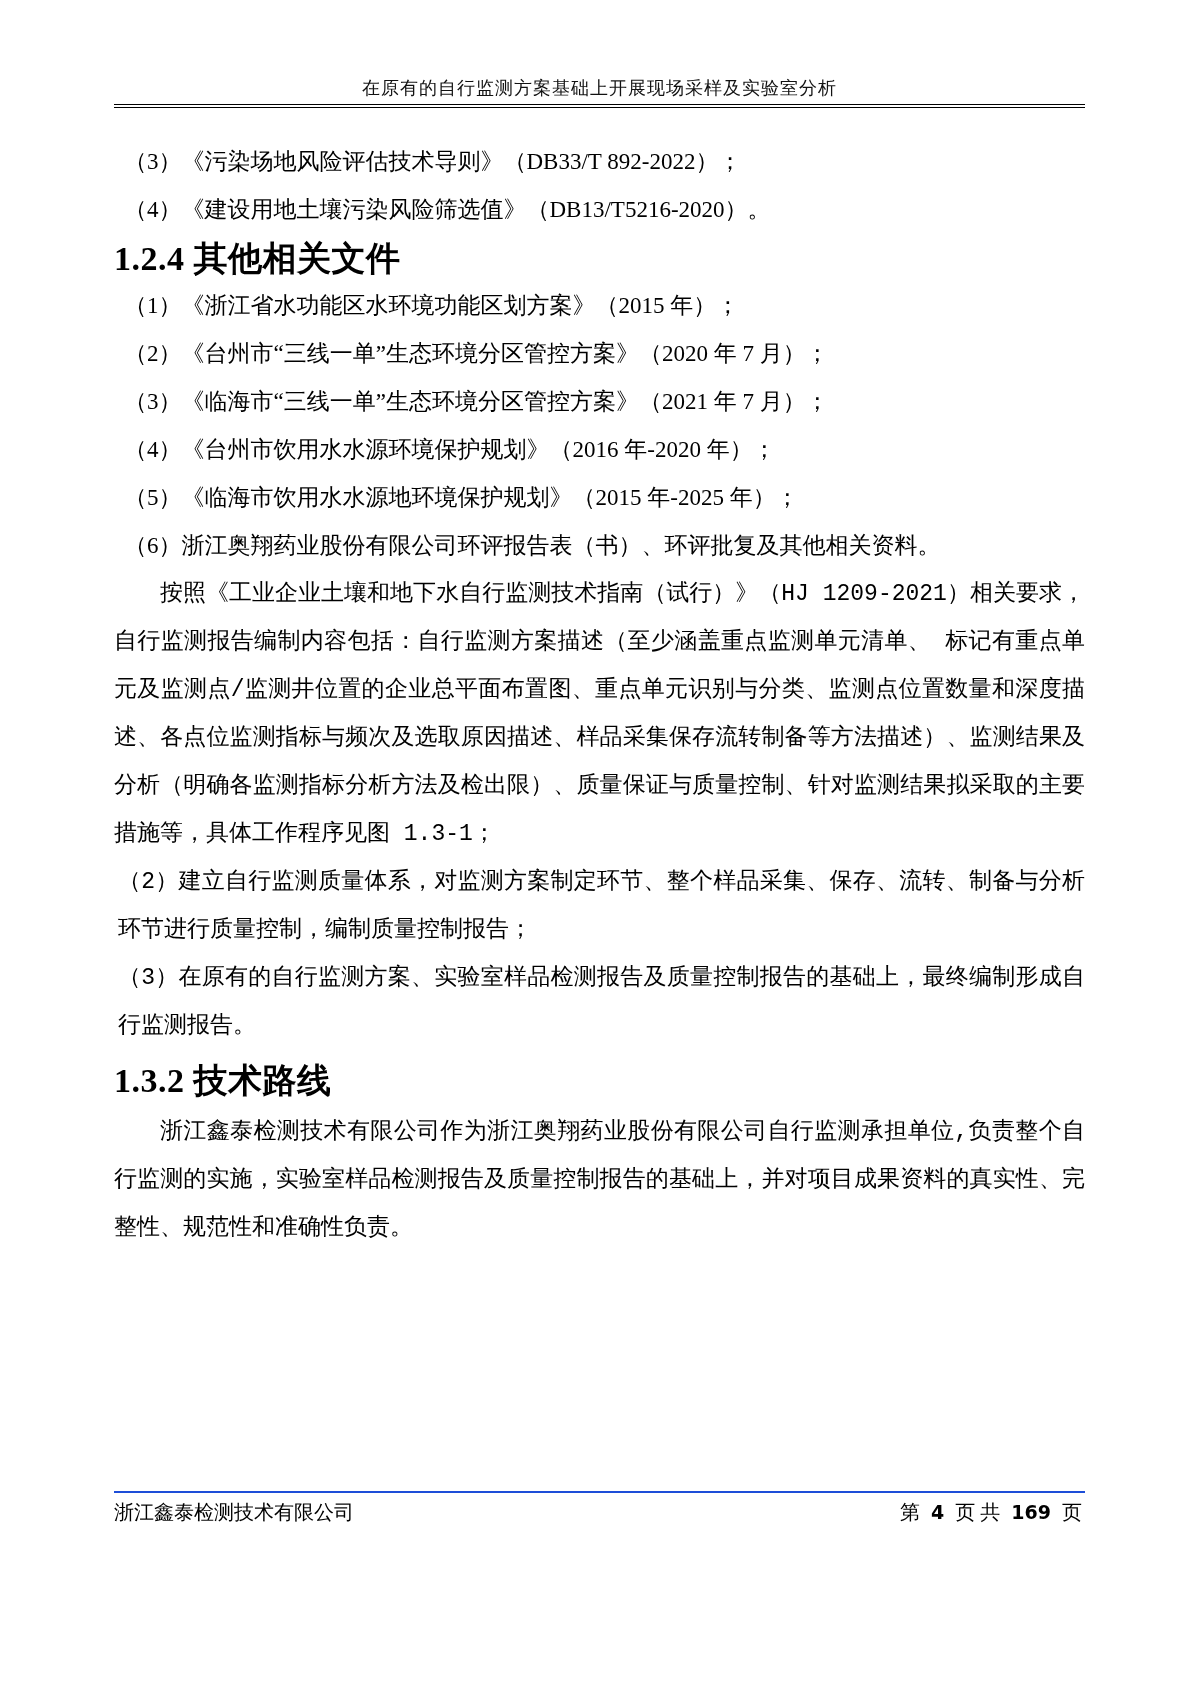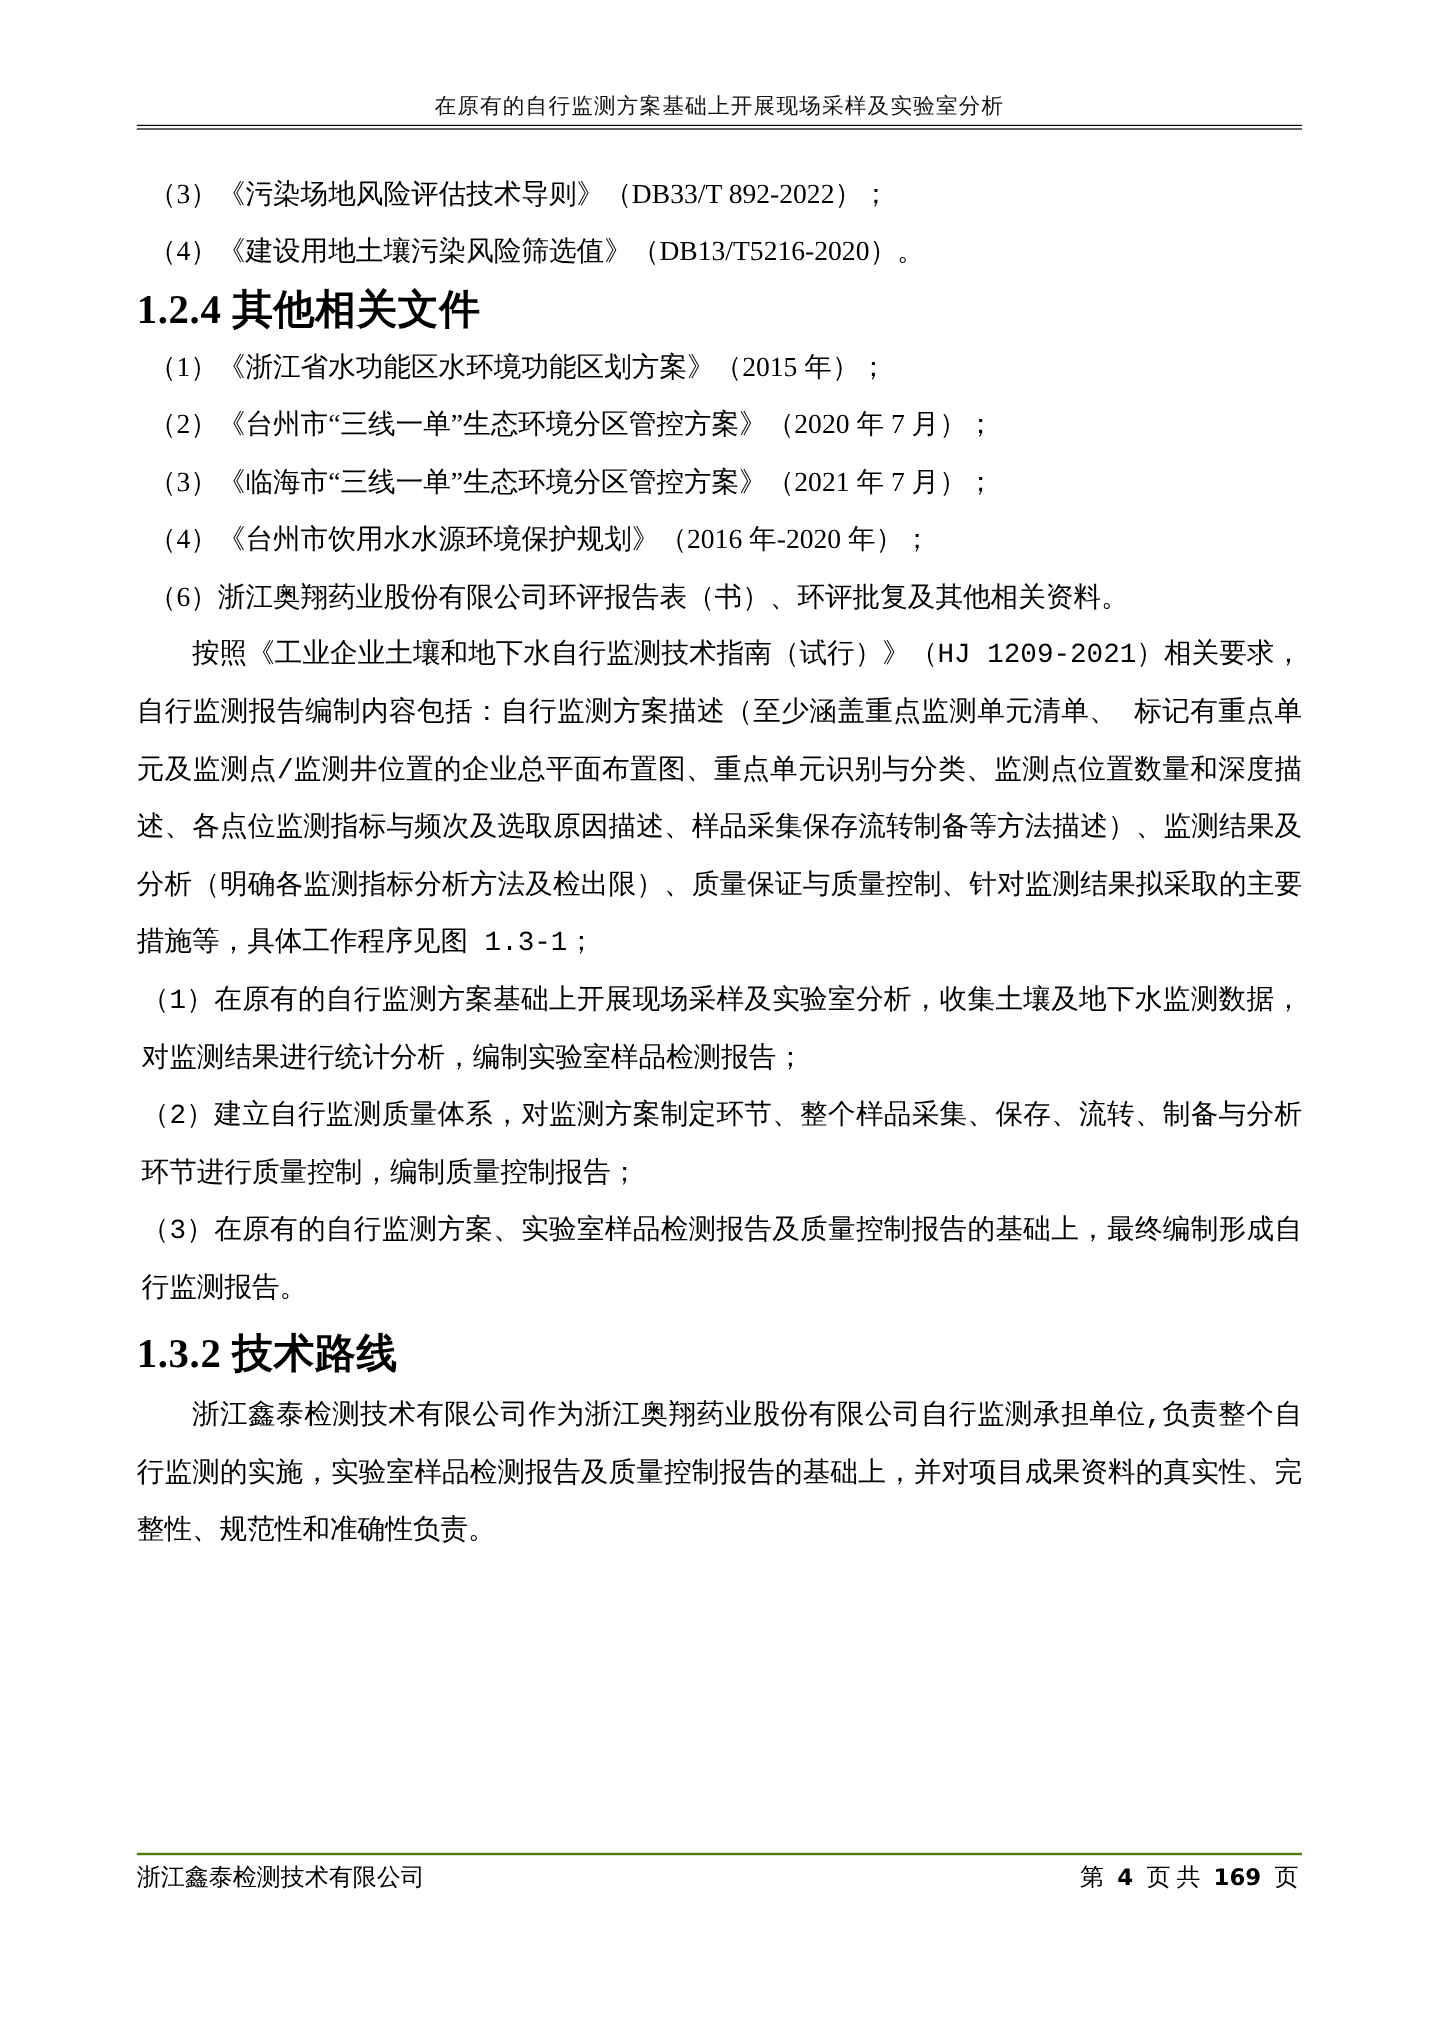--- a/index.html
+++ b/index.html
@@ -61,22 +61,22 @@
     text-justify: inter-character;
     font-family: Liberation Mono, monospace;
   }
   .para.indent { text-indent: 2em; }
   .para.item { padding-left: 4px; }
   
   .doc-footer {
     position: absolute;
     left: 114px;
     right: 114px;
-    top: 1544px;
-    border-top: 2px solid #4d7c0f;
+    top: 1491px;
+    border-top: 2px solid #1d4ed8;
     padding-top: 4px;
     display: flex;
     justify-content: space-between;
     align-items: baseline;
     font-size: 20px;
     line-height: 30px;
     text-align: right;
   }
   .doc-footer .page-num {
     font-family: "DejaVu Sans", "Liberation Sans", sans-serif;
@@ -100,28 +100,28 @@
     <p class="line">（4）《建设用地土壤污染风险筛选值》（DB13/T5216-2020）。</p>
   </div>
 
   <h2 class="sec">1.2.4 其他相关文件</h2>
 
   <div>
     <p class="line">（1）《浙江省水功能区水环境功能区划方案》（2015 年）；</p>
     <p class="line">（2）《台州市“三线一单”生态环境分区管控方案》（2020 年 7 月）；</p>
     <p class="line">（3）《临海市“三线一单”生态环境分区管控方案》（2021 年 7 月）；</p>
     <p class="line">（4）《台州市饮用水水源环境保护规划》（2016 年-2020 年）；</p>
+    <p class="line">（5）《临海市饮用水水源地环境保护规划》（2015 年-2025 年）；</p>
     <p class="line">（6）浙江奥翔药业股份有限公司环评报告表（书）、环评批复及其他相关资料。</p>
   </div>
 
 
 
   <p class="para indent">按照《工业企业土壤和地下水自行监测技术指南（试行）》（HJ 1209-2021）相关要求，自行监测报告编制内容包括：自行监测方案描述（至少涵盖重点监测单元清单、 标记有重点单元及监测点/监测井位置的企业总平面布置图、重点单元识别与分类、监测点位置数量和深度描述、各点位监测指标与频次及选取原因描述、样品采集保存流转制备等方法描述）、监测结果及分析（明确各监测指标分析方法及检出限）、质量保证与质量控制、针对监测结果拟采取的主要措施等，具体工作程序见图 1.3-1；</p>
 
-  <p class="para item">（1）在原有的自行监测方案基础上开展现场采样及实验室分析，收集土壤及地下水监测数据，对监测结果进行统计分析，编制实验室样品检测报告；</p>
   <p class="para item">（2）建立自行监测质量体系，对监测方案制定环节、整个样品采集、保存、流转、制备与分析环节进行质量控制，编制质量控制报告；</p>
   <p class="para item">（3）在原有的自行监测方案、实验室样品检测报告及质量控制报告的基础上，最终编制形成自行监测报告。</p>
 
   <h2 class="sec sec-132">1.3.2 技术路线</h2>
 
   <p class="para indent">浙江鑫泰检测技术有限公司作为浙江奥翔药业股份有限公司自行监测承担单位,负责整个自行监测的实施，实验室样品检测报告及质量控制报告的基础上，并对项目成果资料的真实性、完整性、规范性和准确性负责。</p>
 
 </div>
 
 <div class="doc-footer">

